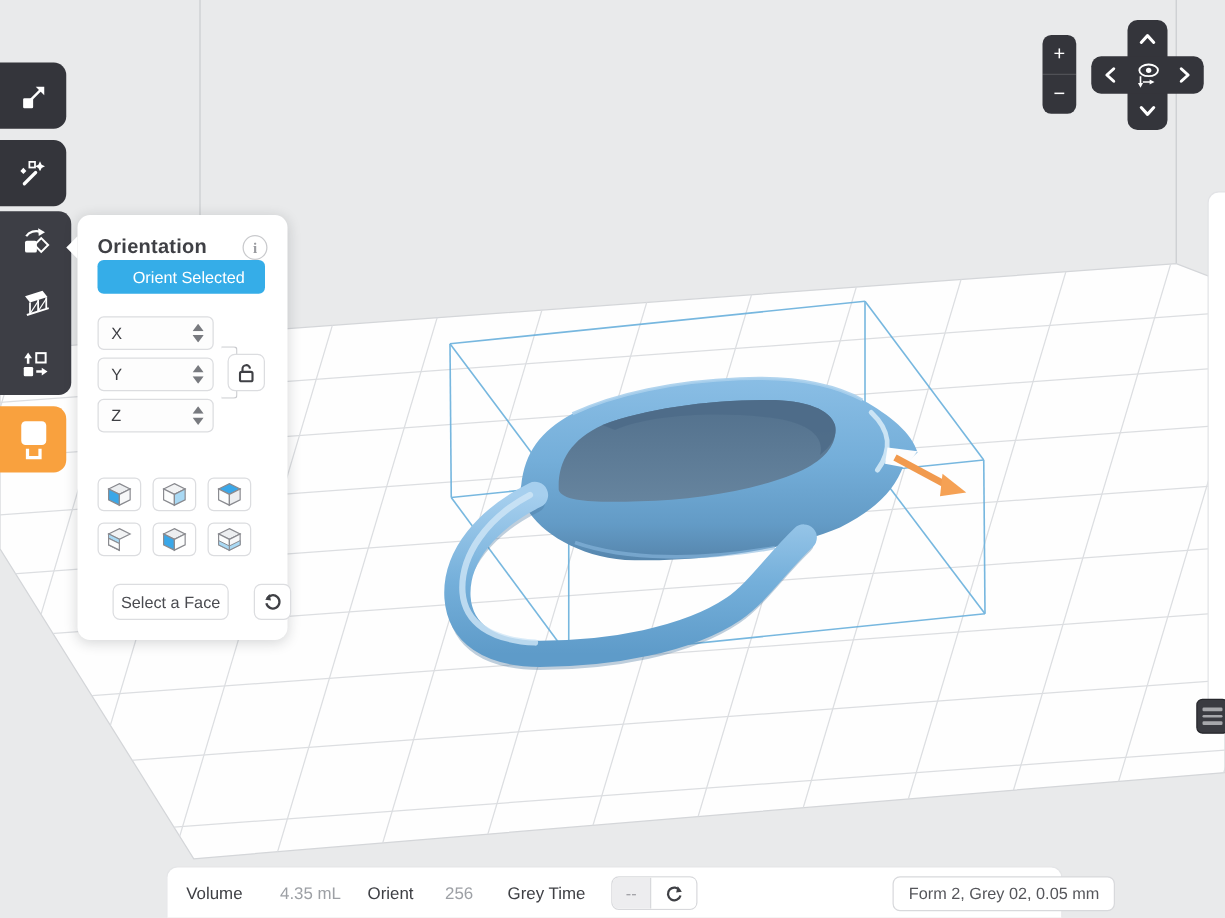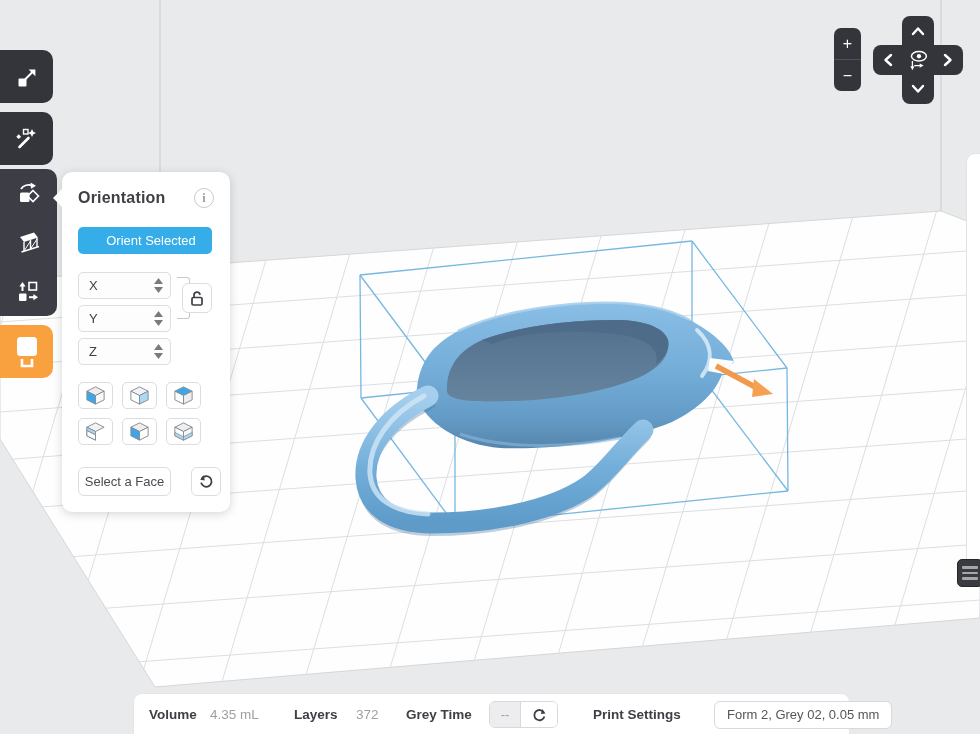--- a/index.html
+++ b/index.html
@@ -51,21 +51,21 @@
   }
   .panel-title-row { display: flex; align-items: center; justify-content: space-between; }
   .panel-title { font-size: 16px; font-weight: bold; color: var(--text_dark, #3f4045); letter-spacing: .2px; }
   .info-chip {
     width: 20px; height: 20px; border-radius: 50%;
     border: 1.5px solid #c9cacd; color: #9a9ba0;
     font-size: 12px; font-weight: bold; font-family: "Liberation Serif", serif;
     display: flex; align-items: center; justify-content: center; cursor: pointer;
   }
   .orient-btn {
-    margin-top: 19px; width: 134px; height: 27px;
+    margin-top: 0; width: 134px; height: 27px;
     background: var(--accent_blue, #35ade8); color: #fff;
     font-size: 13px; border: none; border-radius: 5px; cursor: pointer;
     display: block;
     padding-left: 12px;
   }
   .axis-col { margin-top: 18px; display: flex; flex-direction: column; gap: 6px; width: 93px; }
   .axis-field {
     height: 27px; border: 1px solid var(--border, #dcdde0); border-radius: 5px;
     background: #fdfdfd; display: flex; align-items: center; padding: 0 7px 0 10px;
     cursor: text;
@@ -85,21 +85,21 @@
   }
   .cube-grid {
     position: absolute; left: 16px; top: 210px;
     display: grid; grid-template-columns: repeat(3, 35px); grid-auto-rows: 27px;
     gap: 9px 9px;
   }
   .cube-btn {
     border: 1px solid var(--border, #dcdde0); border-radius: 5px; background: #fff;
     display: flex; align-items: center; justify-content: center; cursor: pointer;
   }
-  .bottom-row { position: absolute; left: 16px; top: 295px; display: flex; gap: 20px; justify-content: flex-end; }
+  .bottom-row { position: absolute; left: 28px; top: 295px; display: flex; gap: 20px; justify-content: flex-end; }
   .select-face-btn {
     width: 93px; height: 29px; background: #fff; border: 1px solid var(--border, #dcdde0);
     border-radius: 6px; font-size: 13px; color: #4a4b50; cursor: pointer;
     font-family: "Liberation Sans", sans-serif;
   }
   .reset-btn {
     width: 30px; height: 29px; background: #fff; border: 1px solid var(--border, #dcdde0);
     border-radius: 6px; display: flex; align-items: center; justify-content: center; cursor: pointer;
   }
 
@@ -137,21 +137,21 @@
   }
   .layer-handle i { display: block; width: 16px; height: 2.4px; background: #a6a7ab; border-radius: 1px; }
 
   
   .status-bar {
     position: absolute; left: 133px; top: 693px; width: 717px; height: 45px;
     background: #fff; border: 1px solid #e4e5e7; border-bottom: none;
     border-radius: 9px 9px 0 0; z-index: 6;
   }
   .status-bar .it { position: absolute; top: 0; height: 41px; display: flex; align-items: center; font-size: 13.5px; white-space: nowrap; }
-  .s-label { font-weight: bold; color: var(--text_dark, #3e3f44); }
+  .s-label { font-weight: normal; color: var(--text_dark, #3e3f44); }
   .s-value { color: var(--text_gray, #9da0a5); }
   .time-box { left: 355px; }
   .time-box .grp { display: flex; height: 27px; border: 1px solid #d8d9dc; border-radius: 6px; overflow: hidden; }
   .time-box .t-val {
     width: 30px; background: #ededef; color: #a0a0a6; font-size: 13px;
     display: flex; align-items: center; justify-content: center;
   }
   .time-box .t-refresh {
     width: 37px; background: #fff; border-left: 1px solid #d8d9dc;
     display: flex; align-items: center; justify-content: center; cursor: pointer;
@@ -489,32 +489,31 @@
 
 <div class="layer-track"></div>
 <div class="layer-handle">
   <i></i>
   <i></i>
   <i></i>
 </div>
 
 <div class="status-bar">
   <span class="it s-label" style="left:15px">Volume</span>
-  <span class="it s-value" style="left:76px">4.35 mL</span>
-  <span class="it s-label" style="left:160px">Layers</span>
-  <span class="it s-value" style="left:222px">372</span>
+  <span class="it s-value" style="left:90px">4.35 mL</span>
+  <span class="it s-label" style="left:160px">Orient</span>
+  <span class="it s-value" style="left:222px">256</span>
   <span class="it s-label" style="left:272px">Grey Time</span>
   <span class="it time-box">
     <span class="grp">
       <span class="t-val">--</span>
       <span class="t-refresh">
         <svg width="16" height="16" viewBox="0 0 16 16">
           <path d="M12.9,5.6 A5.1,5.1 0 1 0 13.4,9.4" fill="none" stroke="#3f4045" stroke-width="1.8"></path>
           <polygon points="11.2,1.9 14.5,6.4 9.9,6.9" fill="#3f4045"></polygon>
         </svg>
       </span>
     </span>
   </span>
-  <span class="it s-label" style="left:459px">Print Settings</span>
   <span class="it" style="left:580px">
     <button class="settings-btn">Form 2, Grey 02, 0.05 mm</button>
   </span>
 </div>
 
 </body></html>

